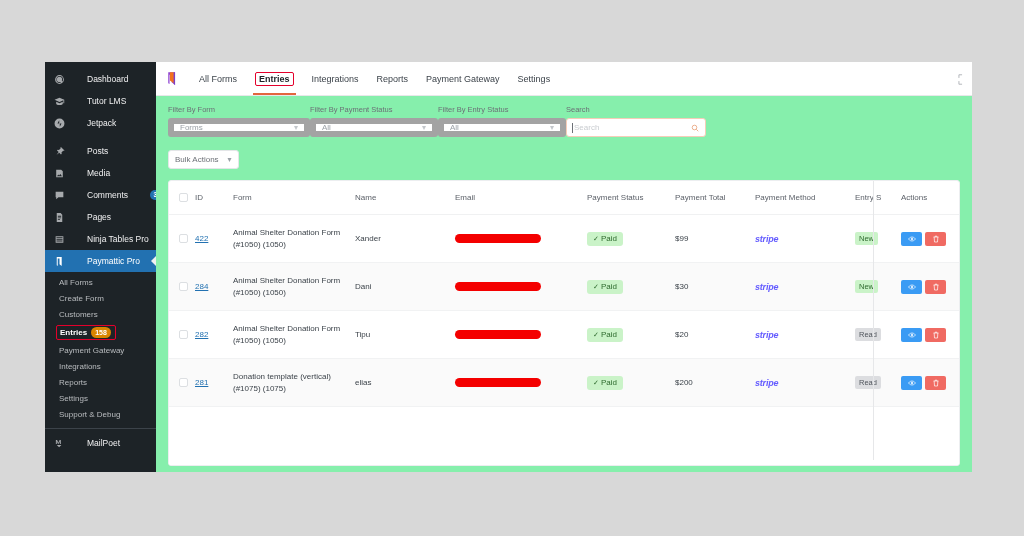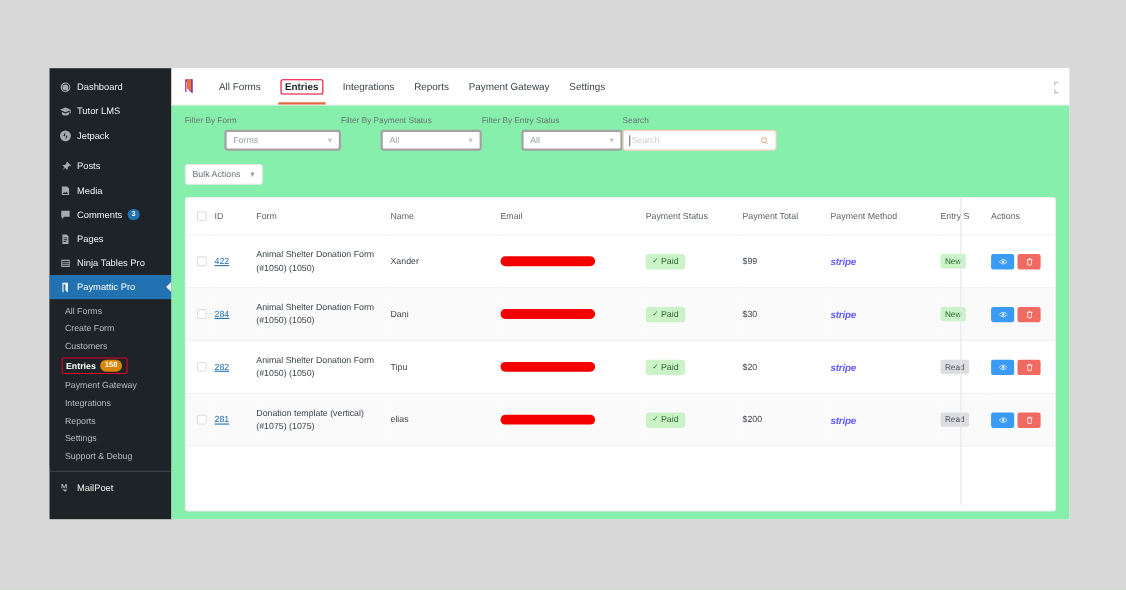--- a/index.html
+++ b/index.html
@@ -23,21 +23,21 @@
     width: 111px;
     background: #1d2327;
     flex: 0 0 111px;
     display: flex;
     flex-direction: column;
     padding-top: 6px;
     overflow: hidden;
   }
   .sb-item {
     display: flex; align-items: center;
-    gap: 5px;
+    gap: 22px;
     padding: 4px 0 4px 9px;
     color: #f0f0f1;
     font-size: 8.5px;
     line-height: 14px;
     white-space: nowrap;
     min-height: 19px;
   }
   .sb-item .ic {
     width: 11px; height: 11px;
     flex: 0 0 11px;
@@ -178,29 +178,28 @@
   .fgroup-3 { width: 128px; }
   .fgroup-4 { width: 140px; }
   .flabel {
     font-size: 7.5px;
     color: #6c7076;
     margin-bottom: 4px;
     white-space: nowrap;
   }
   .fselect {
     height: 19px;
-    border: 2px solid #a3a3a3;
+    border: 6px solid #a3a3a3;
     border-radius: 3px;
     background: #fff;
     display: flex; align-items: center;
     justify-content: space-between;
     padding: 0 6px;
     font-size: 8px;
     color: #9aa0a6;
-    margin-left: 36px;
   }
   .fselect .chev {
     color: #c3c7cb;
     font-size: 8px;
     line-height: 1;
   }
   .fsearch {
     height: 19px;
     border: 1px solid #f6cdb8;
     border-radius: 3px;

